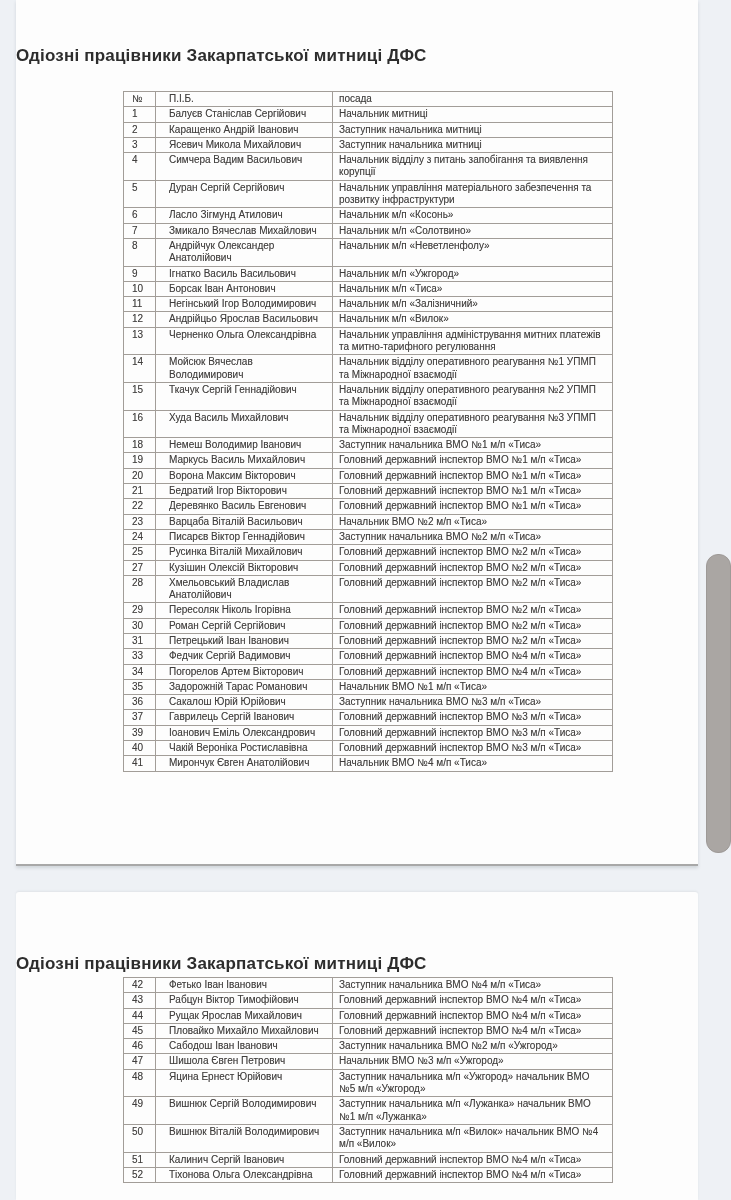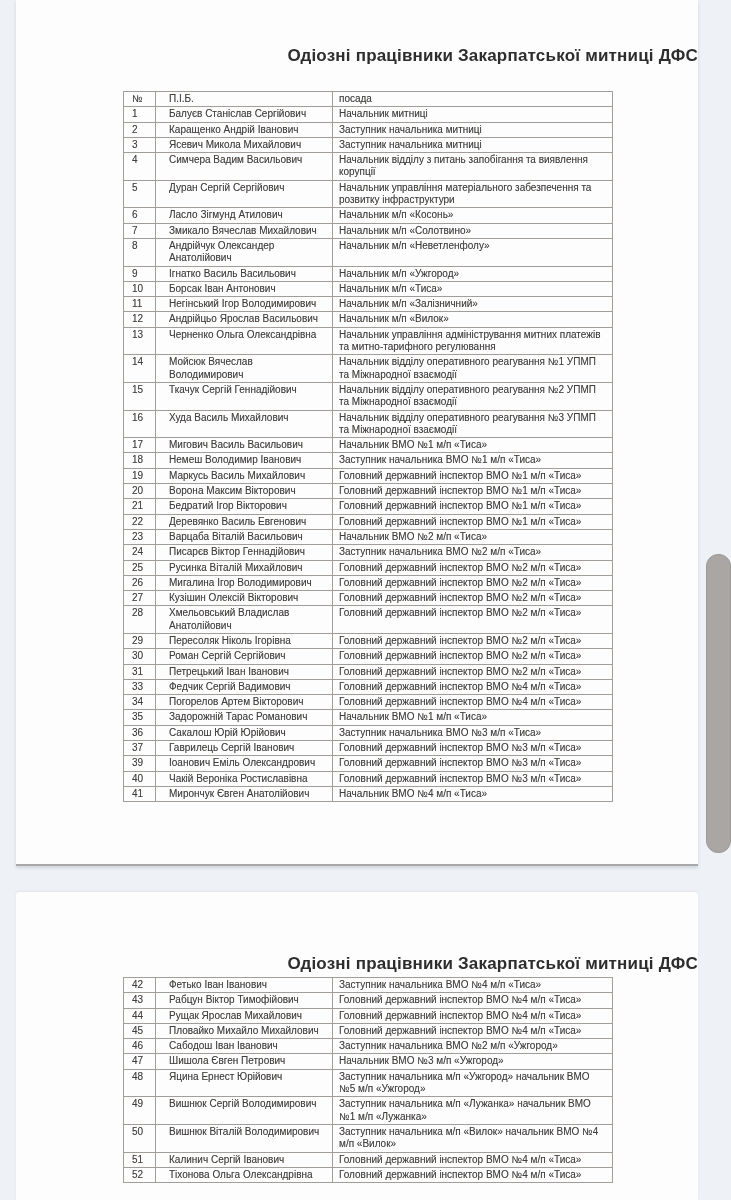--- a/index.html
+++ b/index.html
@@ -27,21 +27,21 @@
     top: 892px;
     height: 308px;
     border-radius: 3px 3px 0 0;
     box-shadow: 0 -1px 2px rgba(120,130,140,0.12);
   }
 
   .doc-title {
     position: absolute;
     left: 0; width: 100%;
     margin: 0;
-    text-align: right;
+    text-align: left;
     font-size: 17px;
     font-weight: bold;
     color: #2d2d2d;
     letter-spacing: 0.2px;
   }
   .page-1 .doc-title { top: 46px; }
   .page-2 .doc-title { top: 62px; }
 
   table.doc-table {
     position: absolute;
@@ -182,25 +182,20 @@
             <td class="c-num">15</td>
             <td class="c-name">Ткачук Сергій Геннадійович</td>
             <td class="c-pos">Начальник відділу оперативного реагування №2 УПМП та Міжнародної взаємодії</td>
           </tr>
           <tr>
             <td class="c-num">16</td>
             <td class="c-name">Худа Василь Михайлович</td>
             <td class="c-pos">Начальник відділу оперативного реагування №3 УПМП та Міжнародної взаємодії</td>
           </tr>
           <tr>
-            <td class="c-num">17</td>
-            <td class="c-name">Мигович Василь Васильович</td>
-            <td class="c-pos">Начальник ВМО №1 м/п «Тиса»</td>
-          </tr>
-          <tr>
             <td class="c-num">18</td>
             <td class="c-name">Немеш Володимир Іванович</td>
             <td class="c-pos">Заступник начальника ВМО №1 м/п «Тиса»</td>
           </tr>
           <tr>
             <td class="c-num">19</td>
             <td class="c-name">Маркусь Василь Михайлович</td>
             <td class="c-pos">Головний державний інспектор ВМО №1 м/п «Тиса»</td>
           </tr>
           <tr>
@@ -224,25 +219,20 @@
             <td class="c-pos">Начальник ВМО №2 м/п «Тиса»</td>
           </tr>
           <tr>
             <td class="c-num">24</td>
             <td class="c-name">Писарєв Віктор Геннадійович</td>
             <td class="c-pos">Заступник начальника ВМО №2 м/п «Тиса»</td>
           </tr>
           <tr>
             <td class="c-num">25</td>
             <td class="c-name">Русинка Віталій Михайлович</td>
-            <td class="c-pos">Головний державний інспектор ВМО №2 м/п «Тиса»</td>
-          </tr>
-          <tr>
-            <td class="c-num">26</td>
-            <td class="c-name">Мигалина Ігор Володимирович</td>
             <td class="c-pos">Головний державний інспектор ВМО №2 м/п «Тиса»</td>
           </tr>
           <tr>
             <td class="c-num">27</td>
             <td class="c-name">Кузішин Олексій Вікторович</td>
             <td class="c-pos">Головний державний інспектор ВМО №2 м/п «Тиса»</td>
           </tr>
           <tr>
             <td class="c-num">28</td>
             <td class="c-name">Хмельовський Владислав Анатолійович</td>

